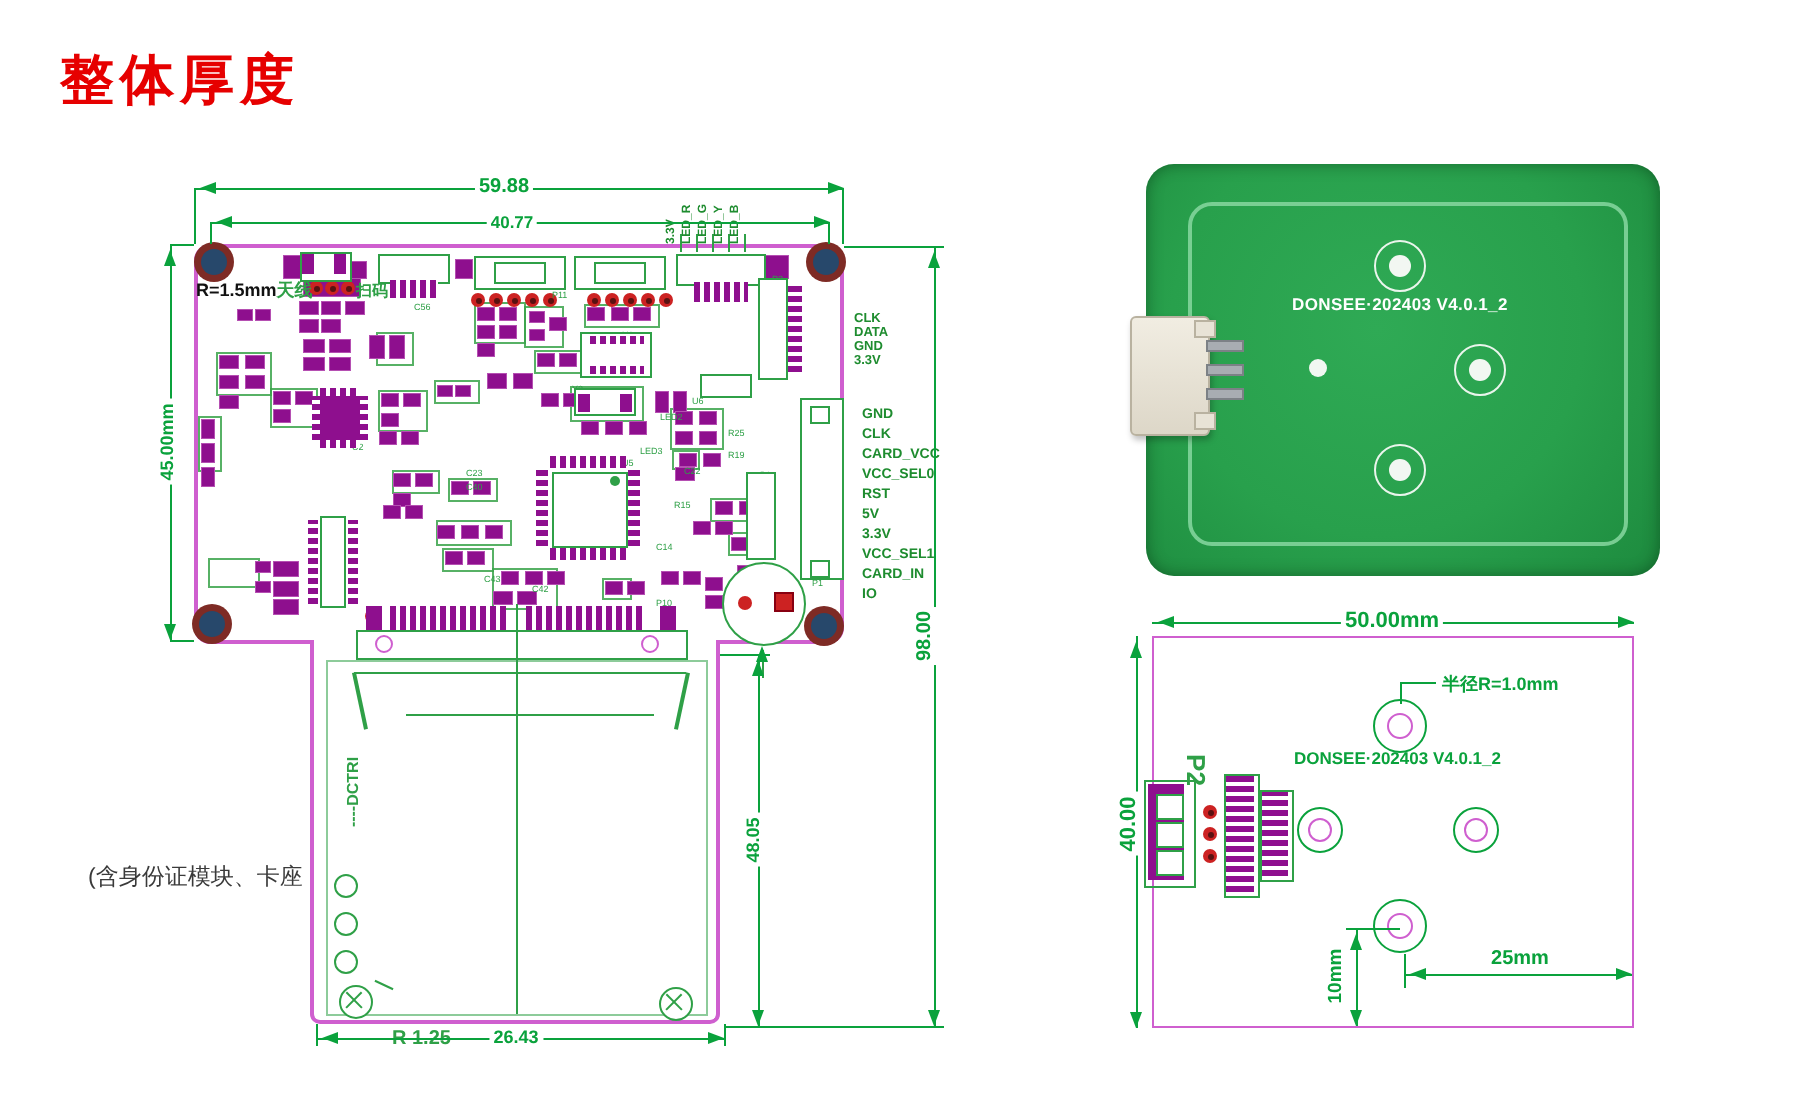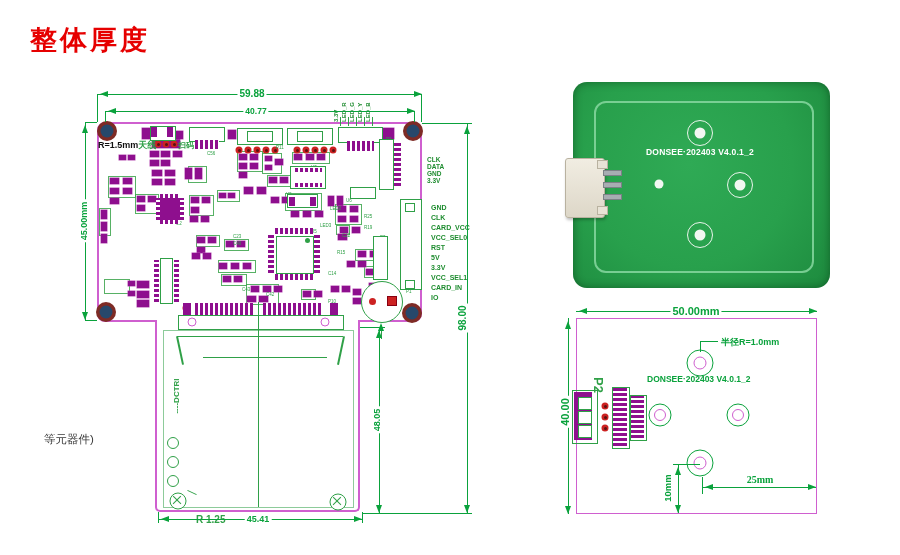--- a/index.html
+++ b/index.html
@@ -412,24 +412,24 @@
     <div class="dline" style="left:379px;top:327px;width:1px;height:186px;"></div>
     <div class="arw aU" style="left:376px;top:327px;"></div>
     <div class="arw aD" style="left:376px;top:505px;"></div>
     <div class="dlab rot" style="left:377px;top:420px;font-size:9px;">48.05</div>
 
     <div class="dline" style="left:158px;top:512px;width:1px;height:11px;"></div>
     <div class="dline" style="left:362px;top:512px;width:1px;height:11px;"></div>
     <div class="dline" style="left:158px;top:519px;width:204px;height:1px;"></div>
     <div class="arw aL" style="left:158px;top:516px;"></div>
     <div class="arw aR" style="left:354px;top:516px;"></div>
-    <div class="dlab" style="left:258px;top:519px;font-size:9px;">45.41</div>
+    <div class="dlab" style="left:258px;top:519px;font-size:9px;">26.43</div>
 
     <div class="note">
-      <div>等元器件)</div>
+      <div>(含身份证模块、卡座</div>
     </div>
   </div>
 
   <div>
     <div class="abs" style="left:573px;top:82px;width:257px;height:206px;border-radius:14px;
                 background:radial-gradient(circle at 45% 40%, #2faa55 0%, #28a04c 55%, #1d8a3e 100%);
                 box-shadow:inset 0 0 8px rgba(0,40,10,.45);"></div>
     <div class="abs" style="left:594px;top:101px;width:216px;height:168px;border:2.5px solid var(--trace);border-radius:12px;opacity:.9;"></div>
 
     <div class="ring" style="left:700px;top:133px;width:24px;height:24px;border:1.5px solid #eaf5ec;background:transparent;"></div>
@@ -496,16 +496,16 @@
     <div class="dline" style="left:673px;top:464px;width:27px;height:1px;"></div>
     <div class="dline" style="left:678px;top:464px;width:1px;height:49px;"></div>
     <div class="arw aU" style="left:675px;top:464px;"></div>
     <div class="arw aD" style="left:675px;top:505px;"></div>
     <div class="dlab rot" style="left:668px;top:488px;font-size:9.5px;">10mm</div>
 
     <div class="dline" style="left:702px;top:477px;width:1px;height:17px;"></div>
     <div class="dline" style="left:702px;top:487px;width:114px;height:1px;"></div>
     <div class="arw aL" style="left:702px;top:484px;"></div>
     <div class="arw aR" style="left:808px;top:484px;"></div>
-    <div class="dlab" style="left:760px;top:480px;font-size:10px;font-family:Liberation Serif, serif;">25mm</div>
+    <div class="dlab" style="left:760px;top:480px;font-size:10px;">25mm</div>
   </div>
 
 </div>
 
 </body></html>

